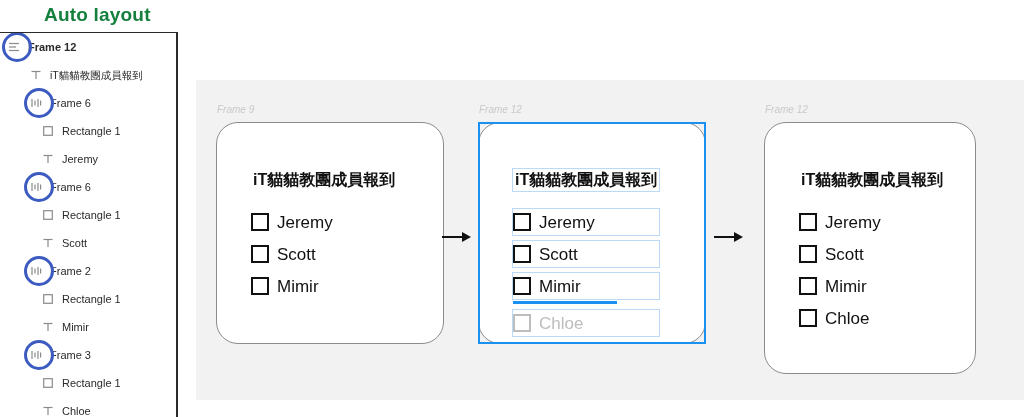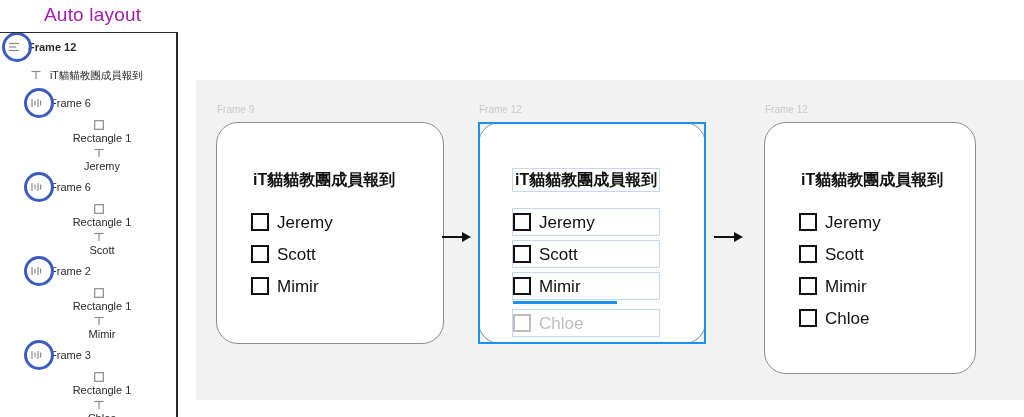--- a/index.html
+++ b/index.html
@@ -7,22 +7,22 @@
     width:1024px;height:417px;
     background:#ffffff;
     font-family:"Liberation Sans","DejaVu Sans",sans-serif;
     overflow:hidden;
     position:relative;
   }
 
   
   .page-title{
     position:absolute;left:44px;top:4px;
-    font-size:19px;font-weight:400;
-    color:#a21caf;
+    font-size:19px;font-weight:700;
+    color:#15803d;
     letter-spacing:.2px;
     white-space:nowrap;
   }
 
   
   .sidebar{
     position:absolute;left:0px;top:32px;
     width:178px;height:385px;
     background:#ffffff;
     border-right:2px solid #2b2b2b;
@@ -40,21 +40,21 @@
   }
   .layer-row .ico{
     width:16px;height:16px;
     display:inline-flex;align-items:center;justify-content:center;
     flex:0 0 16px;
     margin-right:6px;
   }
   .layer-label{font-size:11px;line-height:1;}
   .depth-0{padding-left:6px;}
   .depth-1{padding-left:28px;}
-  .depth-2{padding-left:28px;flex-direction:column;}
+  .depth-2{padding-left:40px;}
   .bold{font-weight:700;}
   .lbl-cjk{font-size:10.5px;}
 
   
   .ico svg{display:block;}
   .ico-stroke{stroke:#8a8a8a;stroke-width:1.2;fill:none;}
 
   
   .circled{
     position:absolute;
@@ -71,20 +71,21 @@
   .canvas{
     position:absolute;left:196px;top:80px;
     width:828px;height:320px;
     background:#f2f2f2;
   }
   .frame-wrap{position:absolute;}
   .frame-name{
     position:absolute;top:-18px;left:1px;
     font-size:10px;color:#c9c9c9;
     white-space:nowrap;
+    font-style:italic;
   }
   .frame-box{
     position:absolute;top:0;left:0;
     background:#ffffff;
     border:1px solid #8c8c8c;
     border-radius:22px;
     box-sizing:border-box;
   }
   .frame-inner{
     position:absolute;

